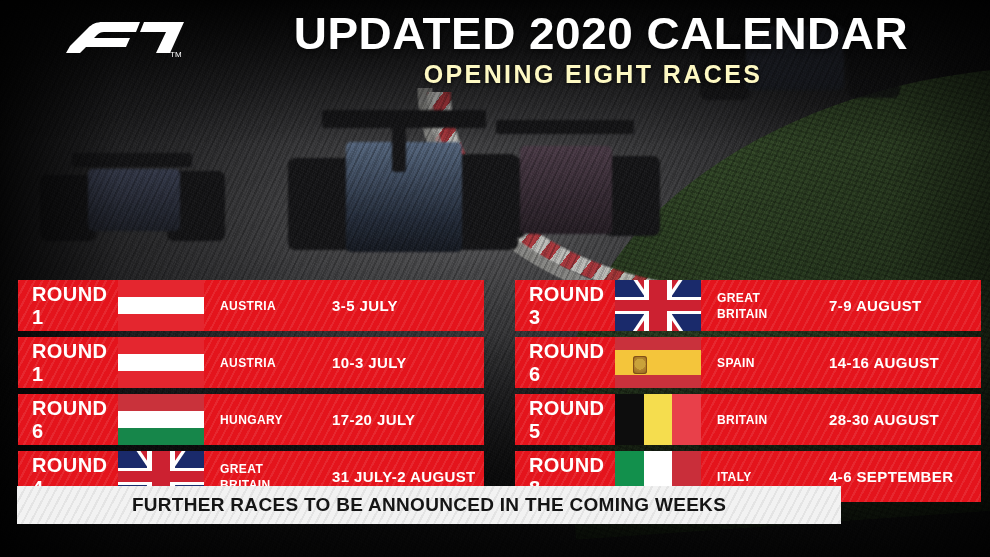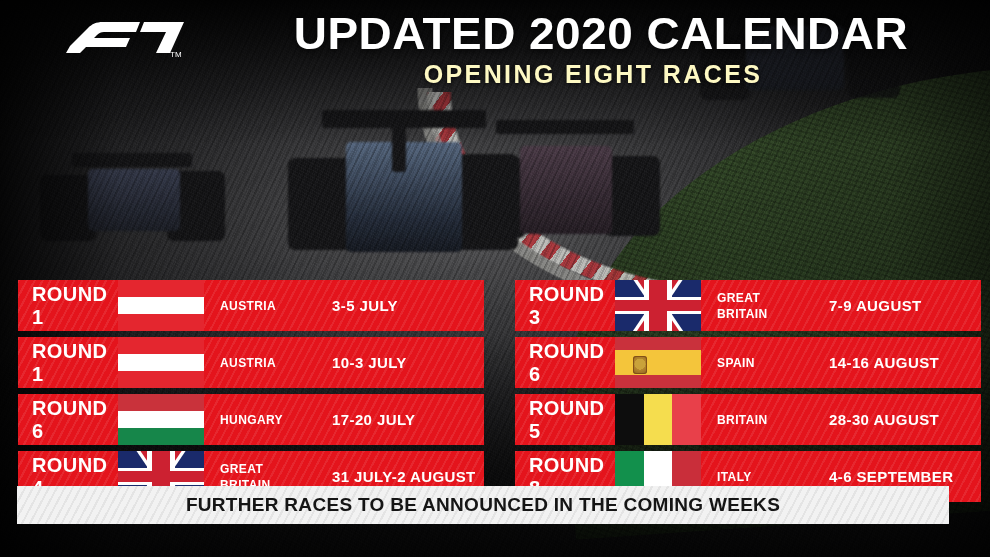--- a/index.html
+++ b/index.html
@@ -149,21 +149,21 @@
           transform:rotate(56deg) scaleY(.055);transform-origin:center;}
   .gb-dr2{left:-14%;top:-58%;width:128%;height:216%;background:#cc2131;
           transform:rotate(-56deg) scaleY(.055);transform-origin:center;}
   .gb-cvw{left:0;top:34%;width:100%;height:32%;background:#fff;}
   .gb-chw{left:34%;top:0;width:32%;height:100%;background:#fff;}
   .gb-cvr{left:0;top:40%;width:100%;height:20%;background:#cc2131;}
   .gb-chr{left:40%;top:0;width:20%;height:100%;background:#cc2131;}
 
   
   .footer{
-    position:absolute;left:17px;top:486px;width:932px;height:38px;z-index:6;
+    position:absolute;left:17px;top:486px;width:824px;height:38px;z-index:6;
     background:#f2f2f2;
     display:flex;align-items:center;justify-content:center;overflow:hidden;
   }
   .footer::after{
     content:"";position:absolute;inset:0;pointer-events:none;
     background:repeating-linear-gradient(118deg, rgba(0,0,0,.06) 0 2px, rgba(0,0,0,0) 2px 7px);
   }
   .footer span{
     position:relative;z-index:2;color:#151515;font-size:19px;font-weight:700;
     letter-spacing:.3px;white-space:nowrap;

